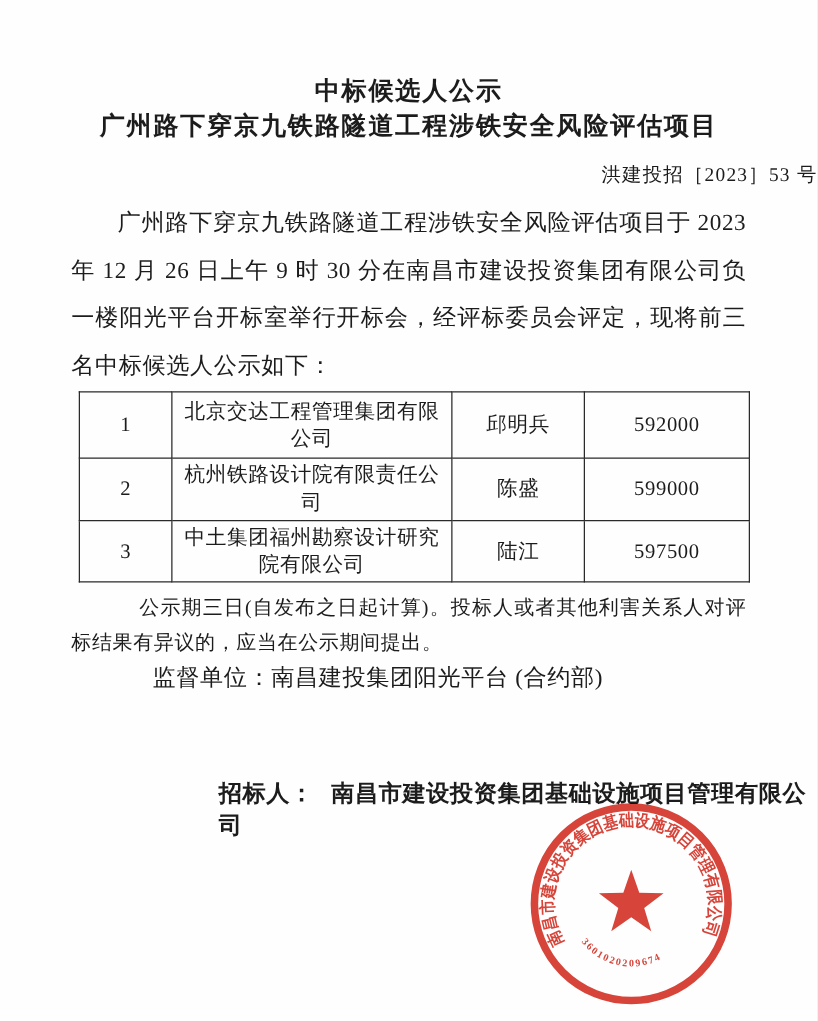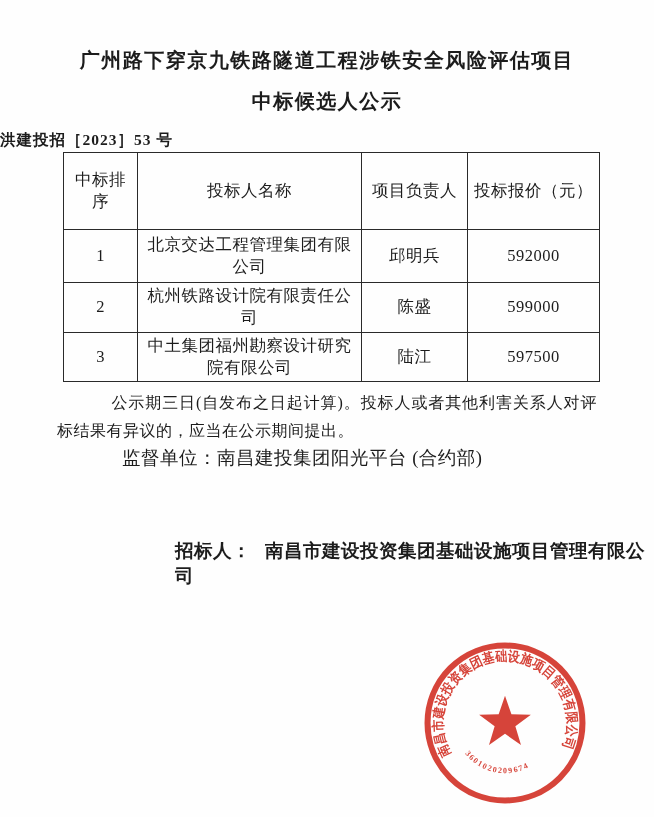--- a/index.html
+++ b/index.html
@@ -16,23 +16,23 @@
   }
   .title{
     text-align:center;
     font-size:20px;
     font-weight:bold;
     letter-spacing:1.5px;
     line-height:28px;
   }
   .title.l2{margin-top:13px;}
   .doc-number{
-    text-align:left;
+    text-align:right;
     font-size:15.5px;
-    font-weight:bold;
+    font-weight:normal;
     letter-spacing:1px;
     margin-top:15px;
   }
   .intro{
     margin:9px 57px 0 57px;
     font-size:18.5px;
     line-height:38px;
     text-align:justify;
     text-indent:2em;
     letter-spacing:0.5px;
@@ -96,39 +96,34 @@
   .stamp text{
     font-family:"Liberation Serif","DejaVu Serif",serif;
     font-weight:bold;
   }
 </style>
 </head>
 <body>
 
 <div class="page">
 
+  <div class="title l2">中标候选人公示</div>
   <div class="title l1">广州路下穿京九铁路隧道工程涉铁安全风险评估项目</div>
-  <div class="title l2">中标候选人公示</div>
   <div class="doc-number">洪建投招［2023］53 号</div>
 
+  <p class="intro">广州路下穿京九铁路隧道工程涉铁安全风险评估项目于 2023 年 12 月 26 日上午 9 时 30 分在南昌市建设投资集团有限公司负一楼阳光平台开标室举行开标会，经评标委员会评定，现将前三名中标候选人公示如下：</p>
 
   <table class="bid-table">
     <colgroup>
         <col class="c1">
         <col class="c2">
         <col class="c3">
         <col class="c4">
       </colgroup>
     <tbody>
-        <tr class="hdr">
-      <th>中标排序</th>
-      <th>投标人名称</th>
-      <th>项目负责人</th>
-      <th>投标报价（元）</th>
-    </tr>
     <tr class="r1">
       <td>1</td>
       <td>北京交达工程管理集团有限公司</td>
       <td>邱明兵</td>
       <td>592000</td>
     </tr>
     <tr class="r2">
       <td>2</td>
       <td>杭州铁路设计院有限责任公司</td>
       <td>陈盛</td>

